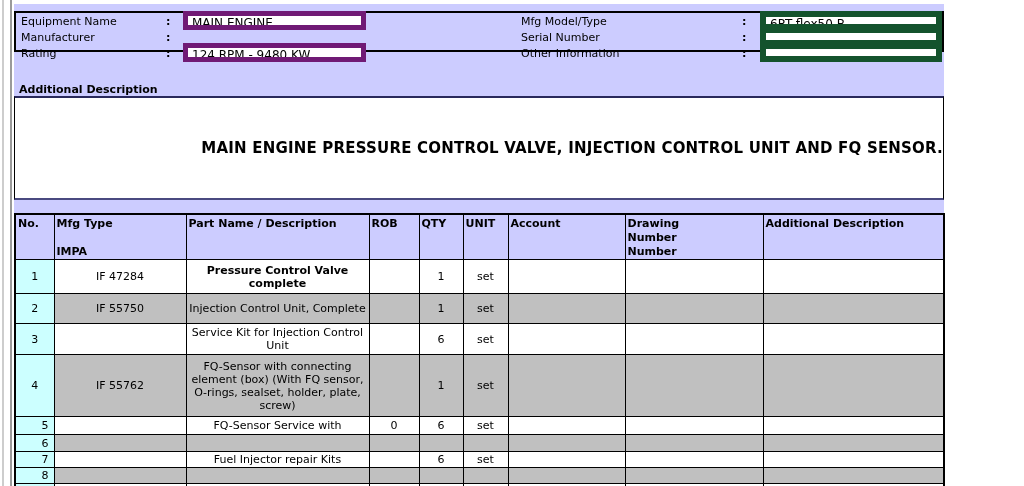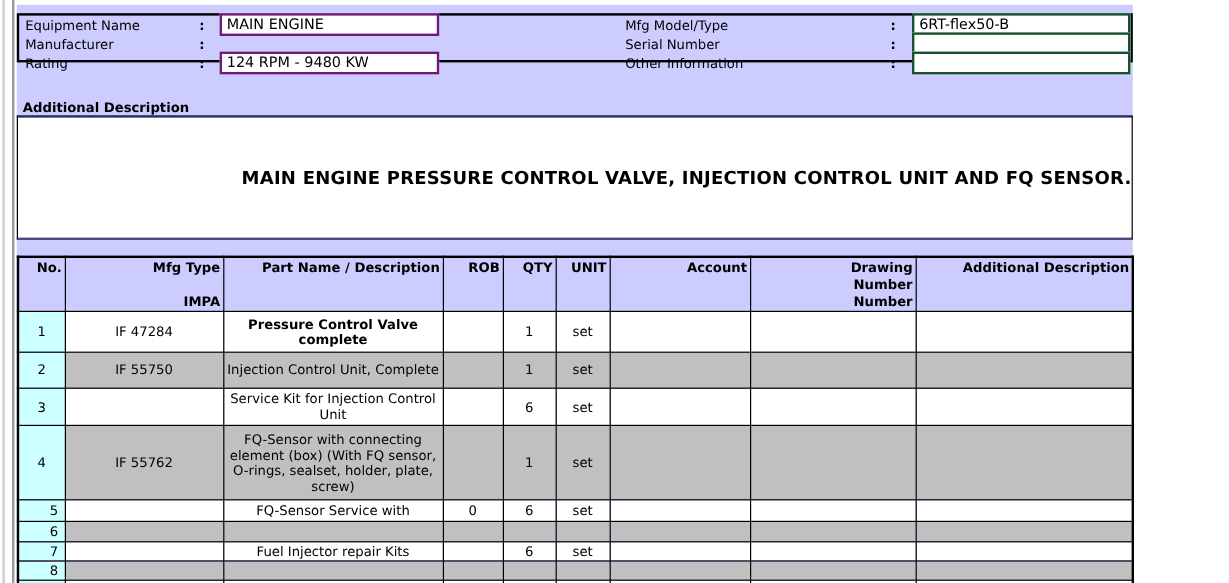--- a/index.html
+++ b/index.html
@@ -12,41 +12,41 @@
   .edge-b { position:absolute; left:10px; top:0; width:2px; height:486px; background:#9a9a9a; }
 
   
   .content { position:absolute; left:14px; top:4px; width:930px; height:482px; background:#ccccff; }
 
   
   .eq-form { position:absolute; top:7px; left:0; width:930px; height:41px; border:2px solid #000; }
   .form-row { position:relative; height:16px; }
   .f-lbl      { position:absolute; left:5px;  top:2px; font-size:11px; white-space:nowrap; }
   .f-colon    { position:absolute; left:150px; top:2px; font-size:11px; font-weight:bold; }
-  .f-input-l  { position:absolute; left:167px; top:-2px; width:183px; height:19px; border:2px solid #701a75;
+  .f-input-l  { position:absolute; left:167px; top:-2px; width:183px; height:19px; border:5px solid #701a75;
                 background:#fff; font-size:12px; line-height:15px; padding:0 4px; white-space:nowrap; overflow:hidden; }
   .f-mid-lbl  { position:absolute; left:505px; top:2px; font-size:11px; white-space:nowrap; }
   .f-mid-colon{ position:absolute; left:726px; top:2px; font-size:11px; font-weight:bold; }
-  .f-input-r  { position:absolute; left:744px; top:-2px; width:182px; height:19px; border:2px solid #14532d;
+  .f-input-r  { position:absolute; left:744px; top:-2px; width:182px; height:19px; border:6px solid #14532d;
                 background:#fff; font-size:12px; line-height:15px; padding:0 4px; white-space:nowrap; overflow:hidden; }
 
   
   .add-label { position:absolute; top:79px; left:5px; font-size:11px; font-weight:bold; }
   .desc-box  { position:absolute; top:92px; left:0; width:930px; height:104px; background:#fff;
                border:1px solid #000; border-top:2px solid #29295c; border-bottom:2px solid #4a4a80;
                display:flex; align-items:center; justify-content:flex-end; }
   .desc-title{ font-size:15px; font-weight:bold; letter-spacing:0.2px; text-align:center; }
 
   
   .parts { position:absolute; top:209px; left:0; width:929px; border-collapse:collapse; table-layout:fixed;
            border:2px solid #000; background:#ccccff; }
   .parts th, .parts td { border:1px solid #000; overflow:hidden; }
   .parts thead th { background:#ccccff; font-size:11px; font-weight:bold; vertical-align:top;
                     padding:2px 2px 0 2px; height:45px; }
-  .hline { line-height:14px; min-height:14px; text-align:right; white-space:nowrap; }
+  .hline { line-height:14px; min-height:14px; text-align:left; white-space:nowrap; }
   .parts tbody td { font-size:11px; line-height:13px; padding:1px 2px; text-align:center; vertical-align:middle; }
   td.c-part_name { text-align:left; padding-left:4px; padding-right:3px; }
   td.c-no { background:#ccffff; }
   tr.r-gray  td:not(.c-no) { background:#c0c0c0; }
   tr.r-white td:not(.c-no) { background:#ffffff; }
   .emph { font-weight:bold; }
 
   col.c-no        { width:39px; }
   col.c-mfg_part  { width:132px; }
   col.c-part_name { width:183px; }

